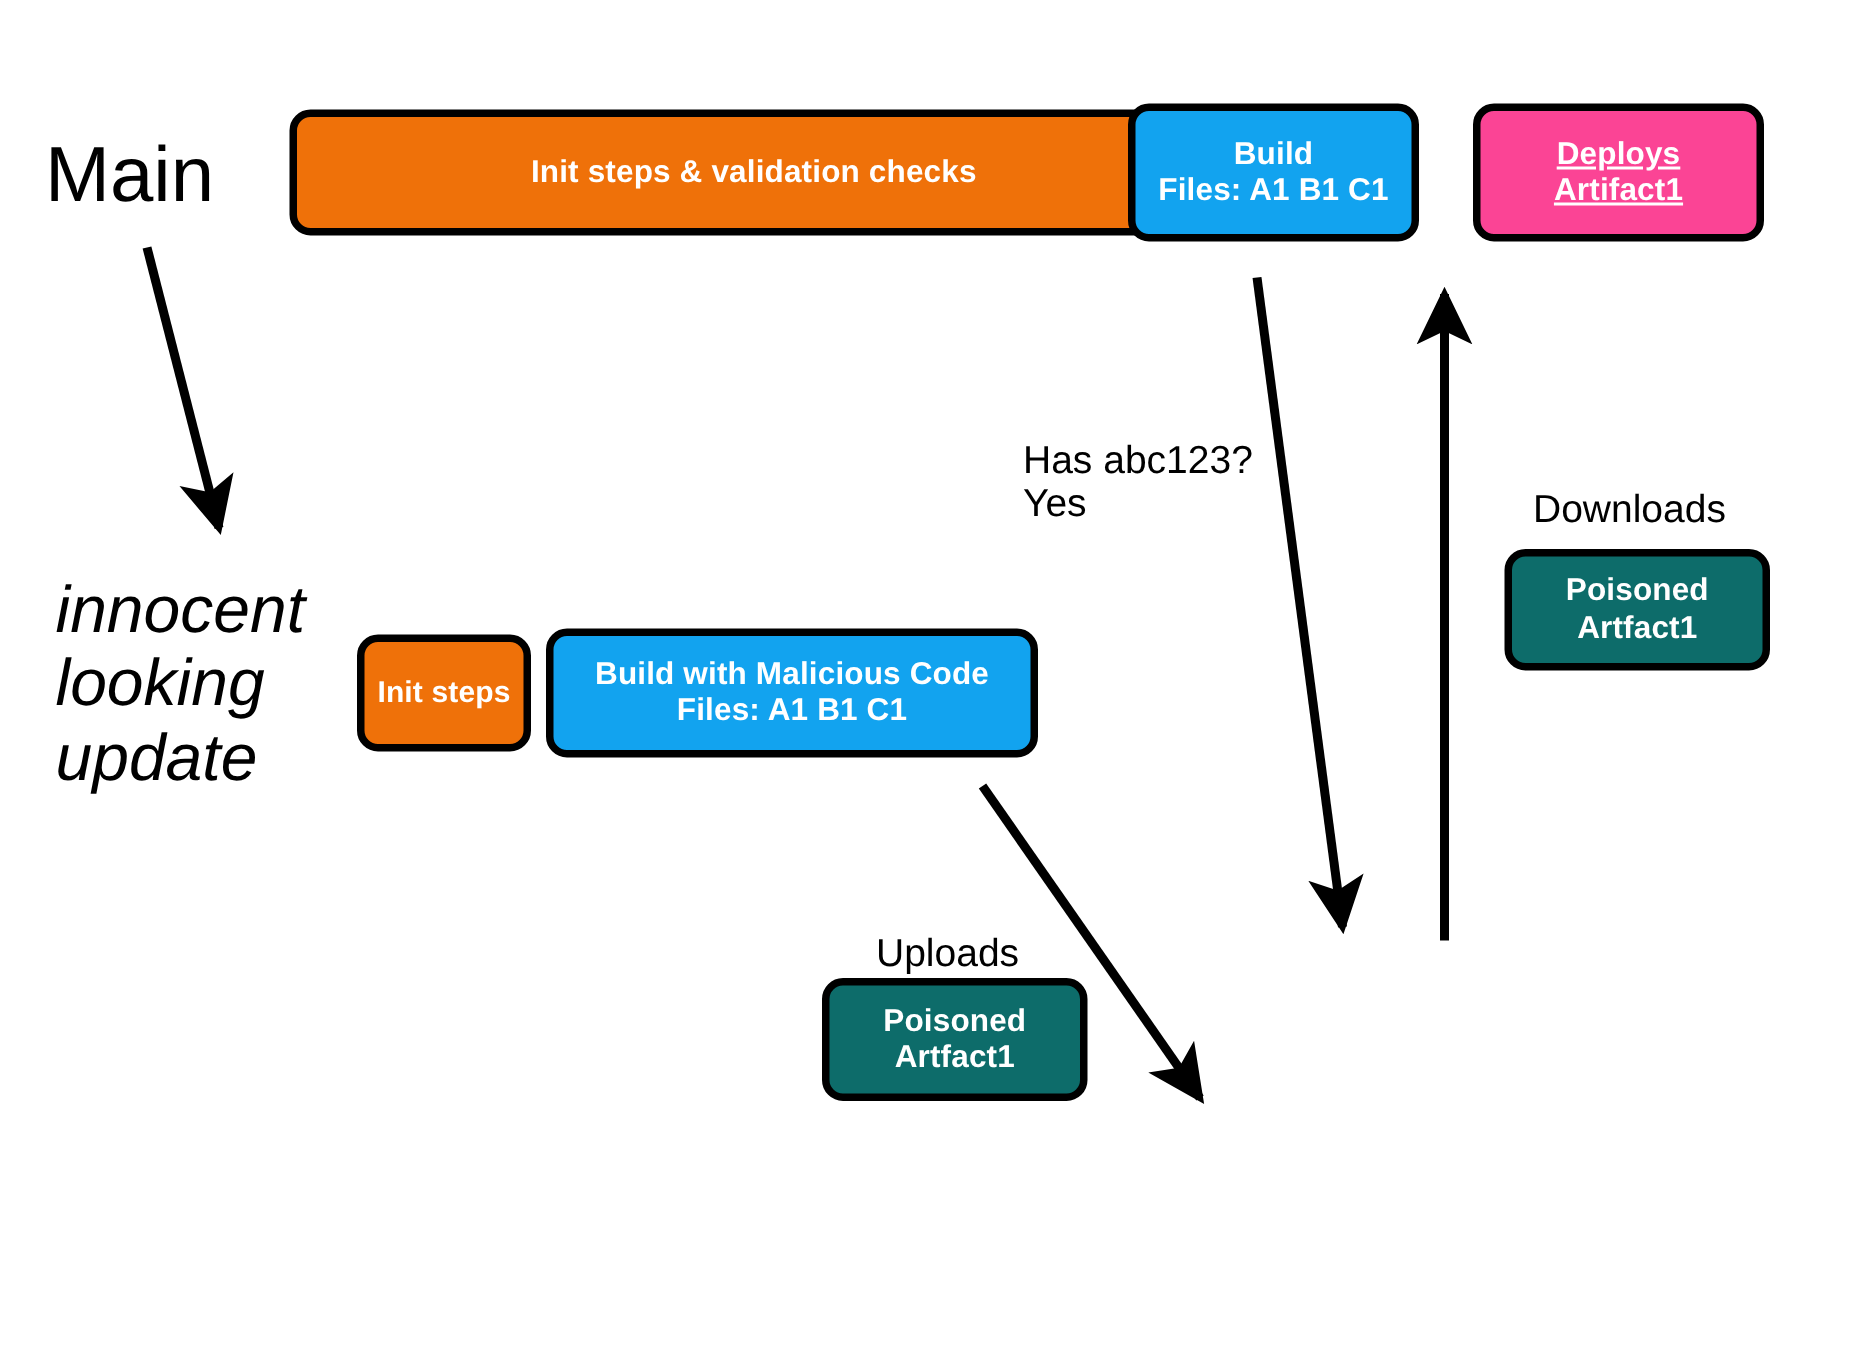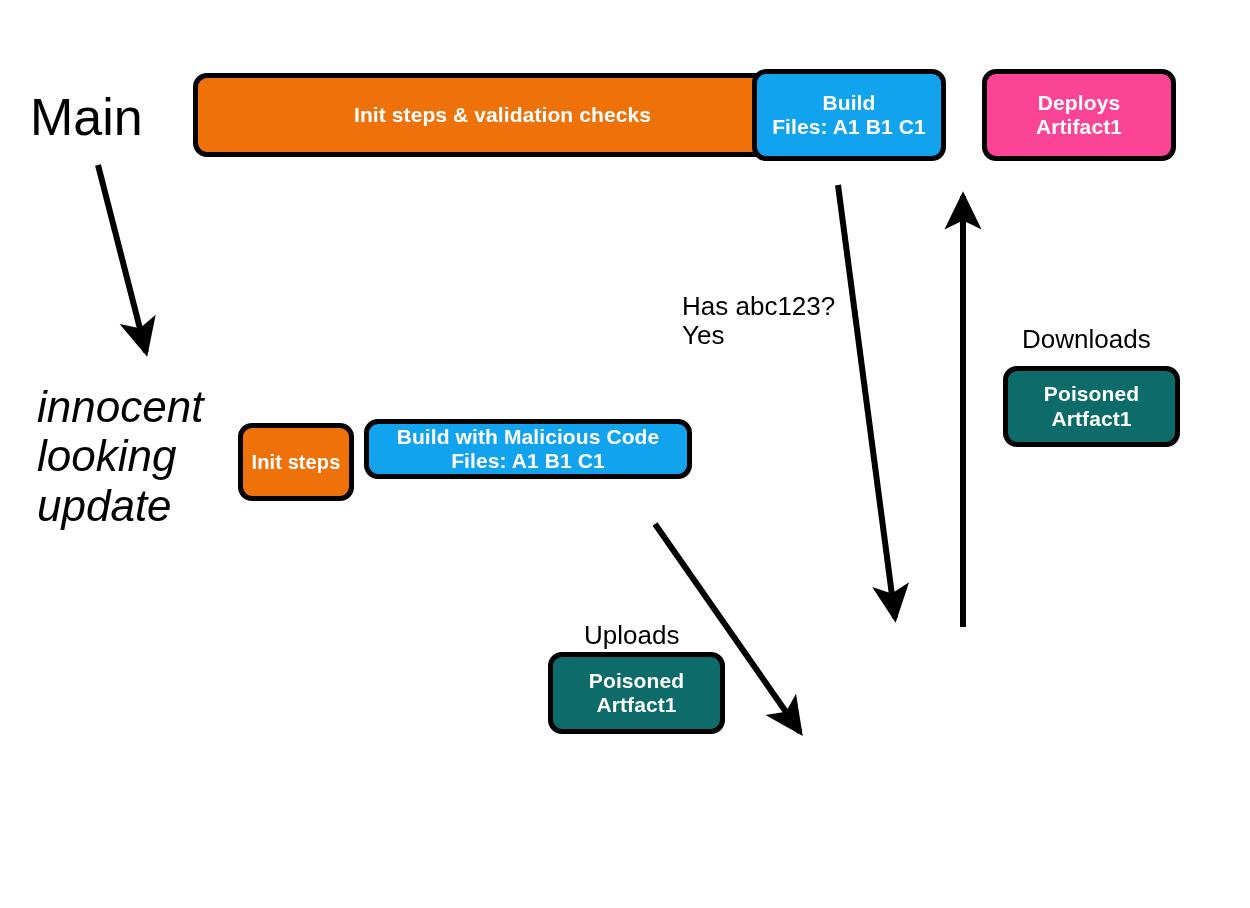--- a/index.html
+++ b/index.html
@@ -46,25 +46,25 @@
     left: 0;
     top: 0;
     width: 1250px;
     height: 908px;
     pointer-events: none;
   }
 
   
   #node-init-validation { left: 193px; top: 73px;  width: 619px; height: 84px;  font-size: 21px; }
   #node-build-main      { left: 752px; top: 69px;  width: 194px; height: 92px;  font-size: 21px; }
-  #node-deploys         { left: 982px; top: 69px;  width: 194px; height: 92px;  font-size: 21px; }
+  #node-deploys         { left: 982px; top: 69px;  width: 194px; height: 92px;  font-size: 21px; text-decoration: underline; }
 
   
   #node-init-steps      { left: 238px; top: 423px; width: 116px; height: 78px;  font-size: 20px; }
-  #node-build-malicious { left: 364px; top: 419px; width: 328px; height: 60px;  font-size: 21px; }
+  #node-build-malicious { left: 364px; top: 419px; width: 328px; height: 86px;  font-size: 21px; }
 
   
   #node-artifact-upload   { left: 548px; top: 652px; width: 177px; height: 82px; font-size: 21px; }
   #node-artifact-download { left: 1003px; top: 366px; width: 177px; height: 81px; font-size: 21px; }
 
   
   #node-remote-cache { left: 813px; top: 652px; width: 268px; height: 222px; font-size: 30px; border-radius: 22px; }
 
   
   #label-main          { left: 30px;  top: 88px;  font-size: 52px; }

